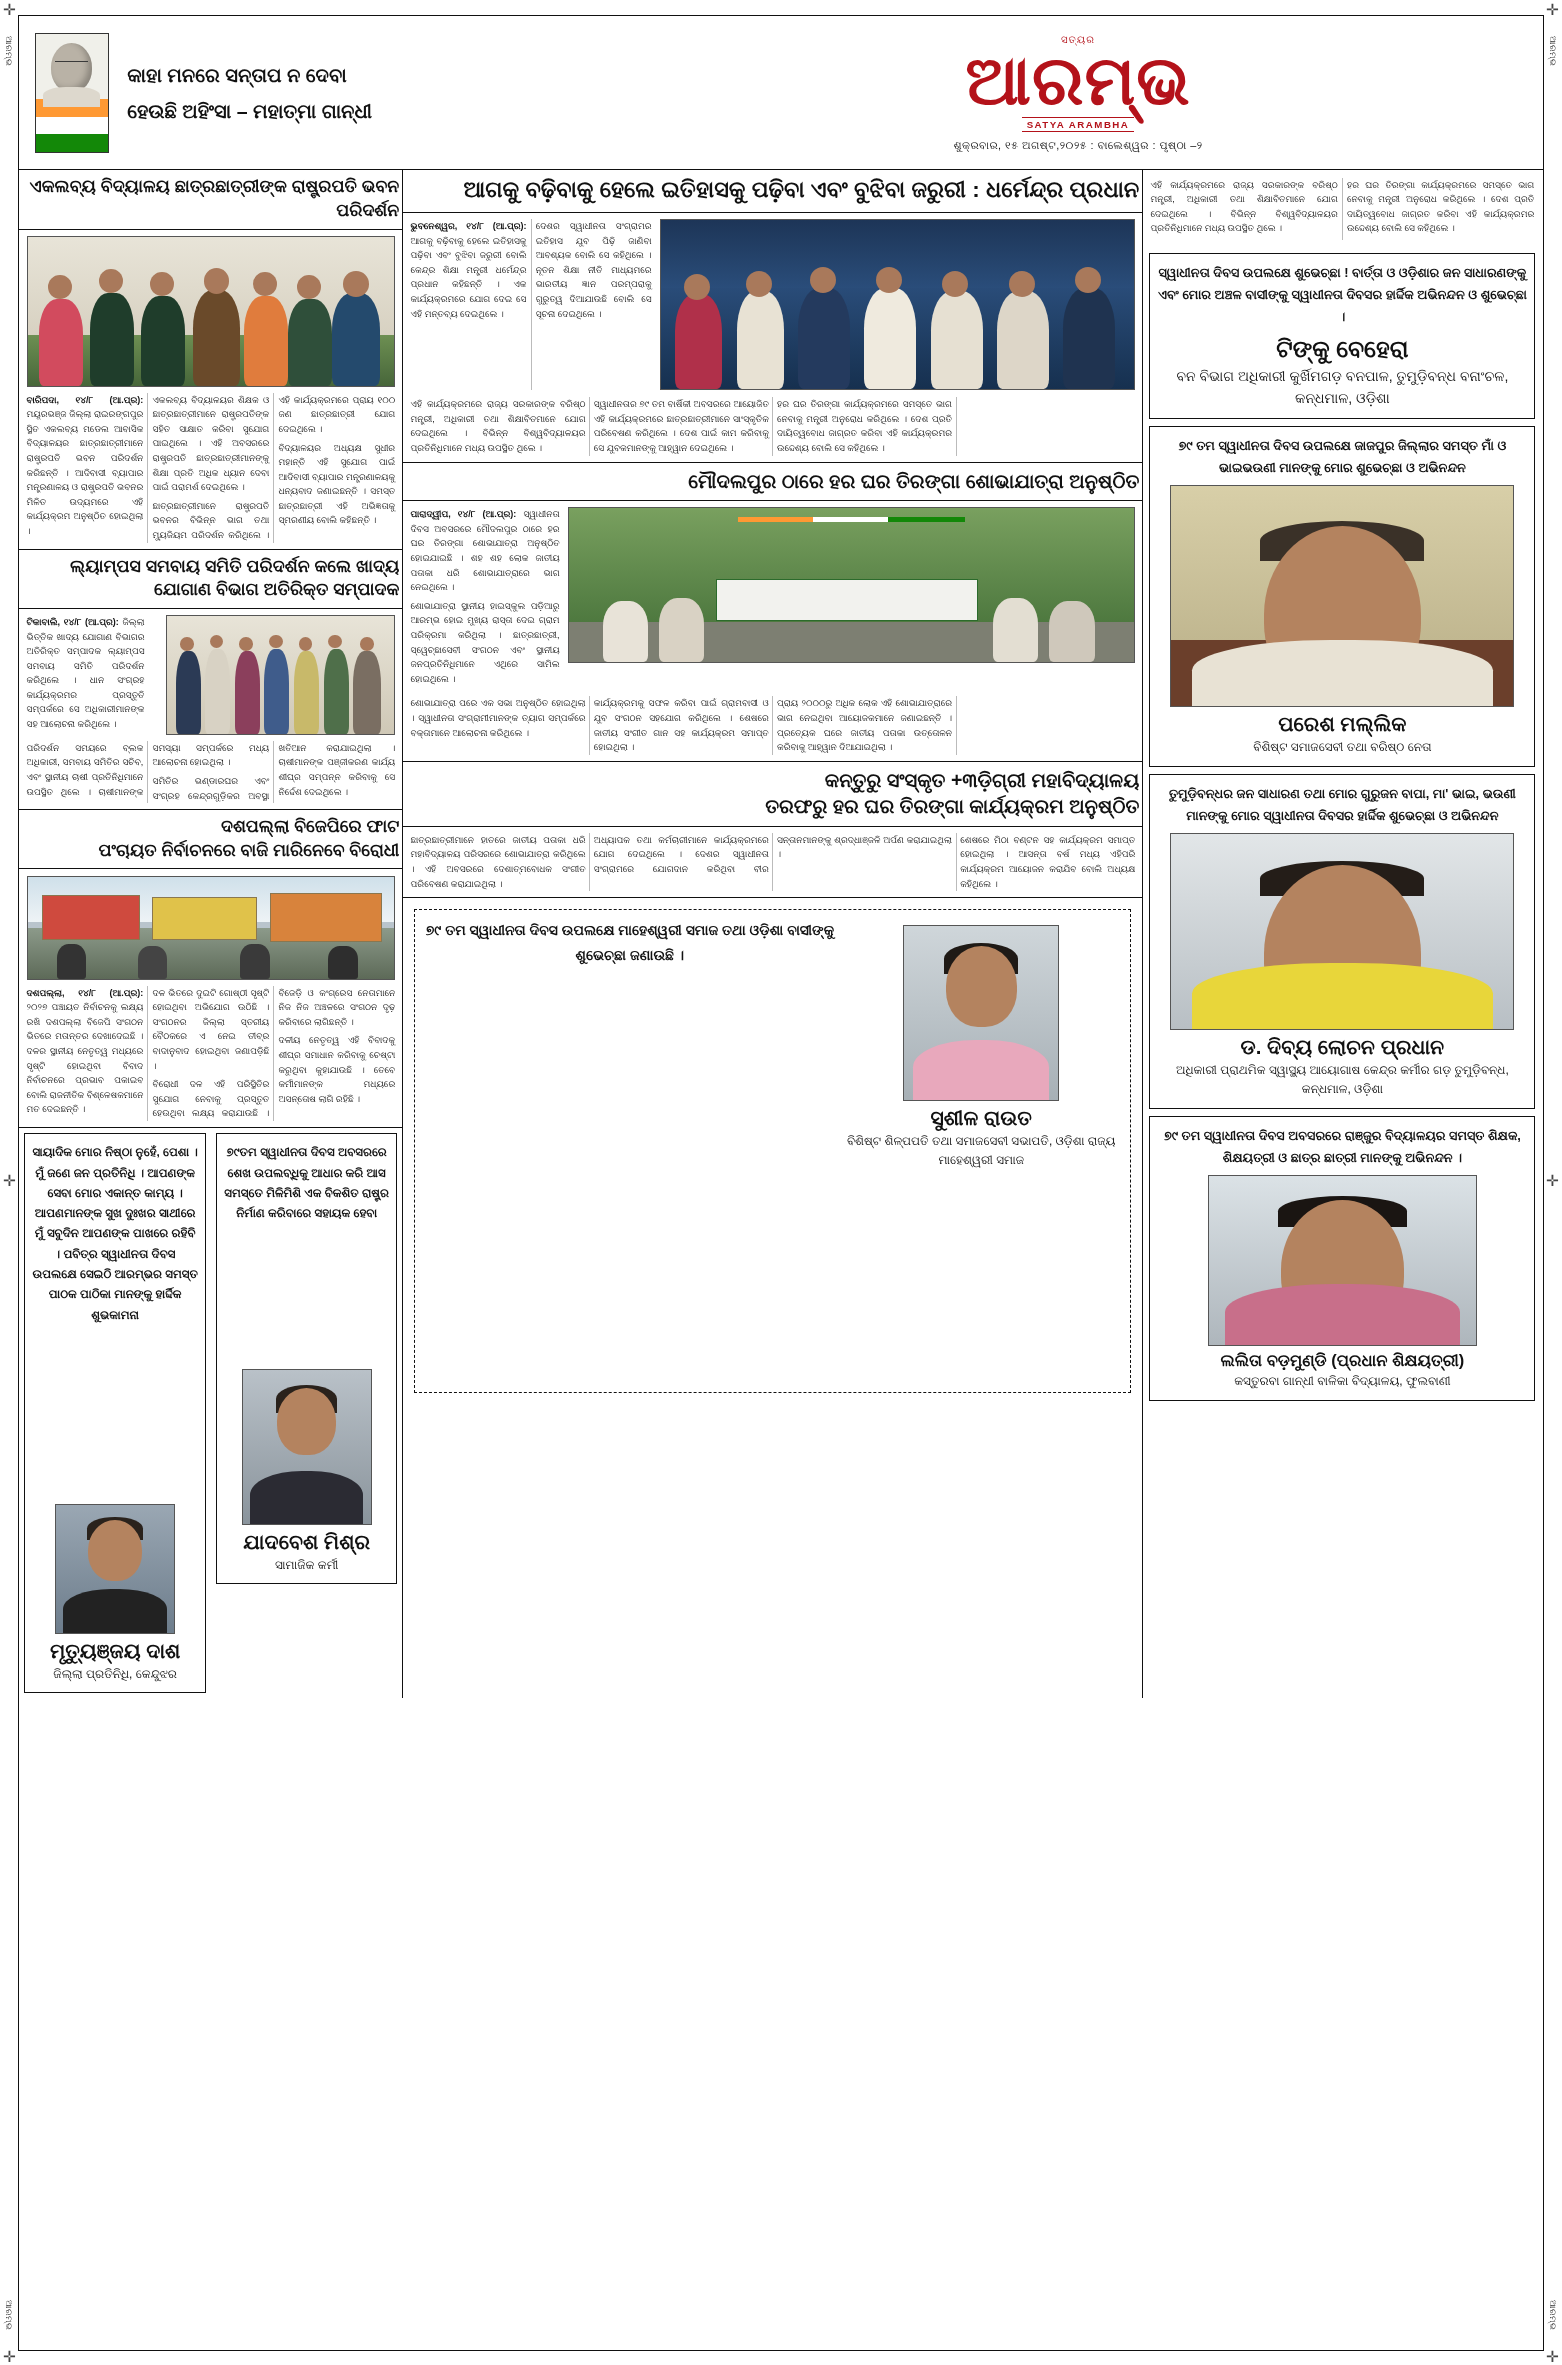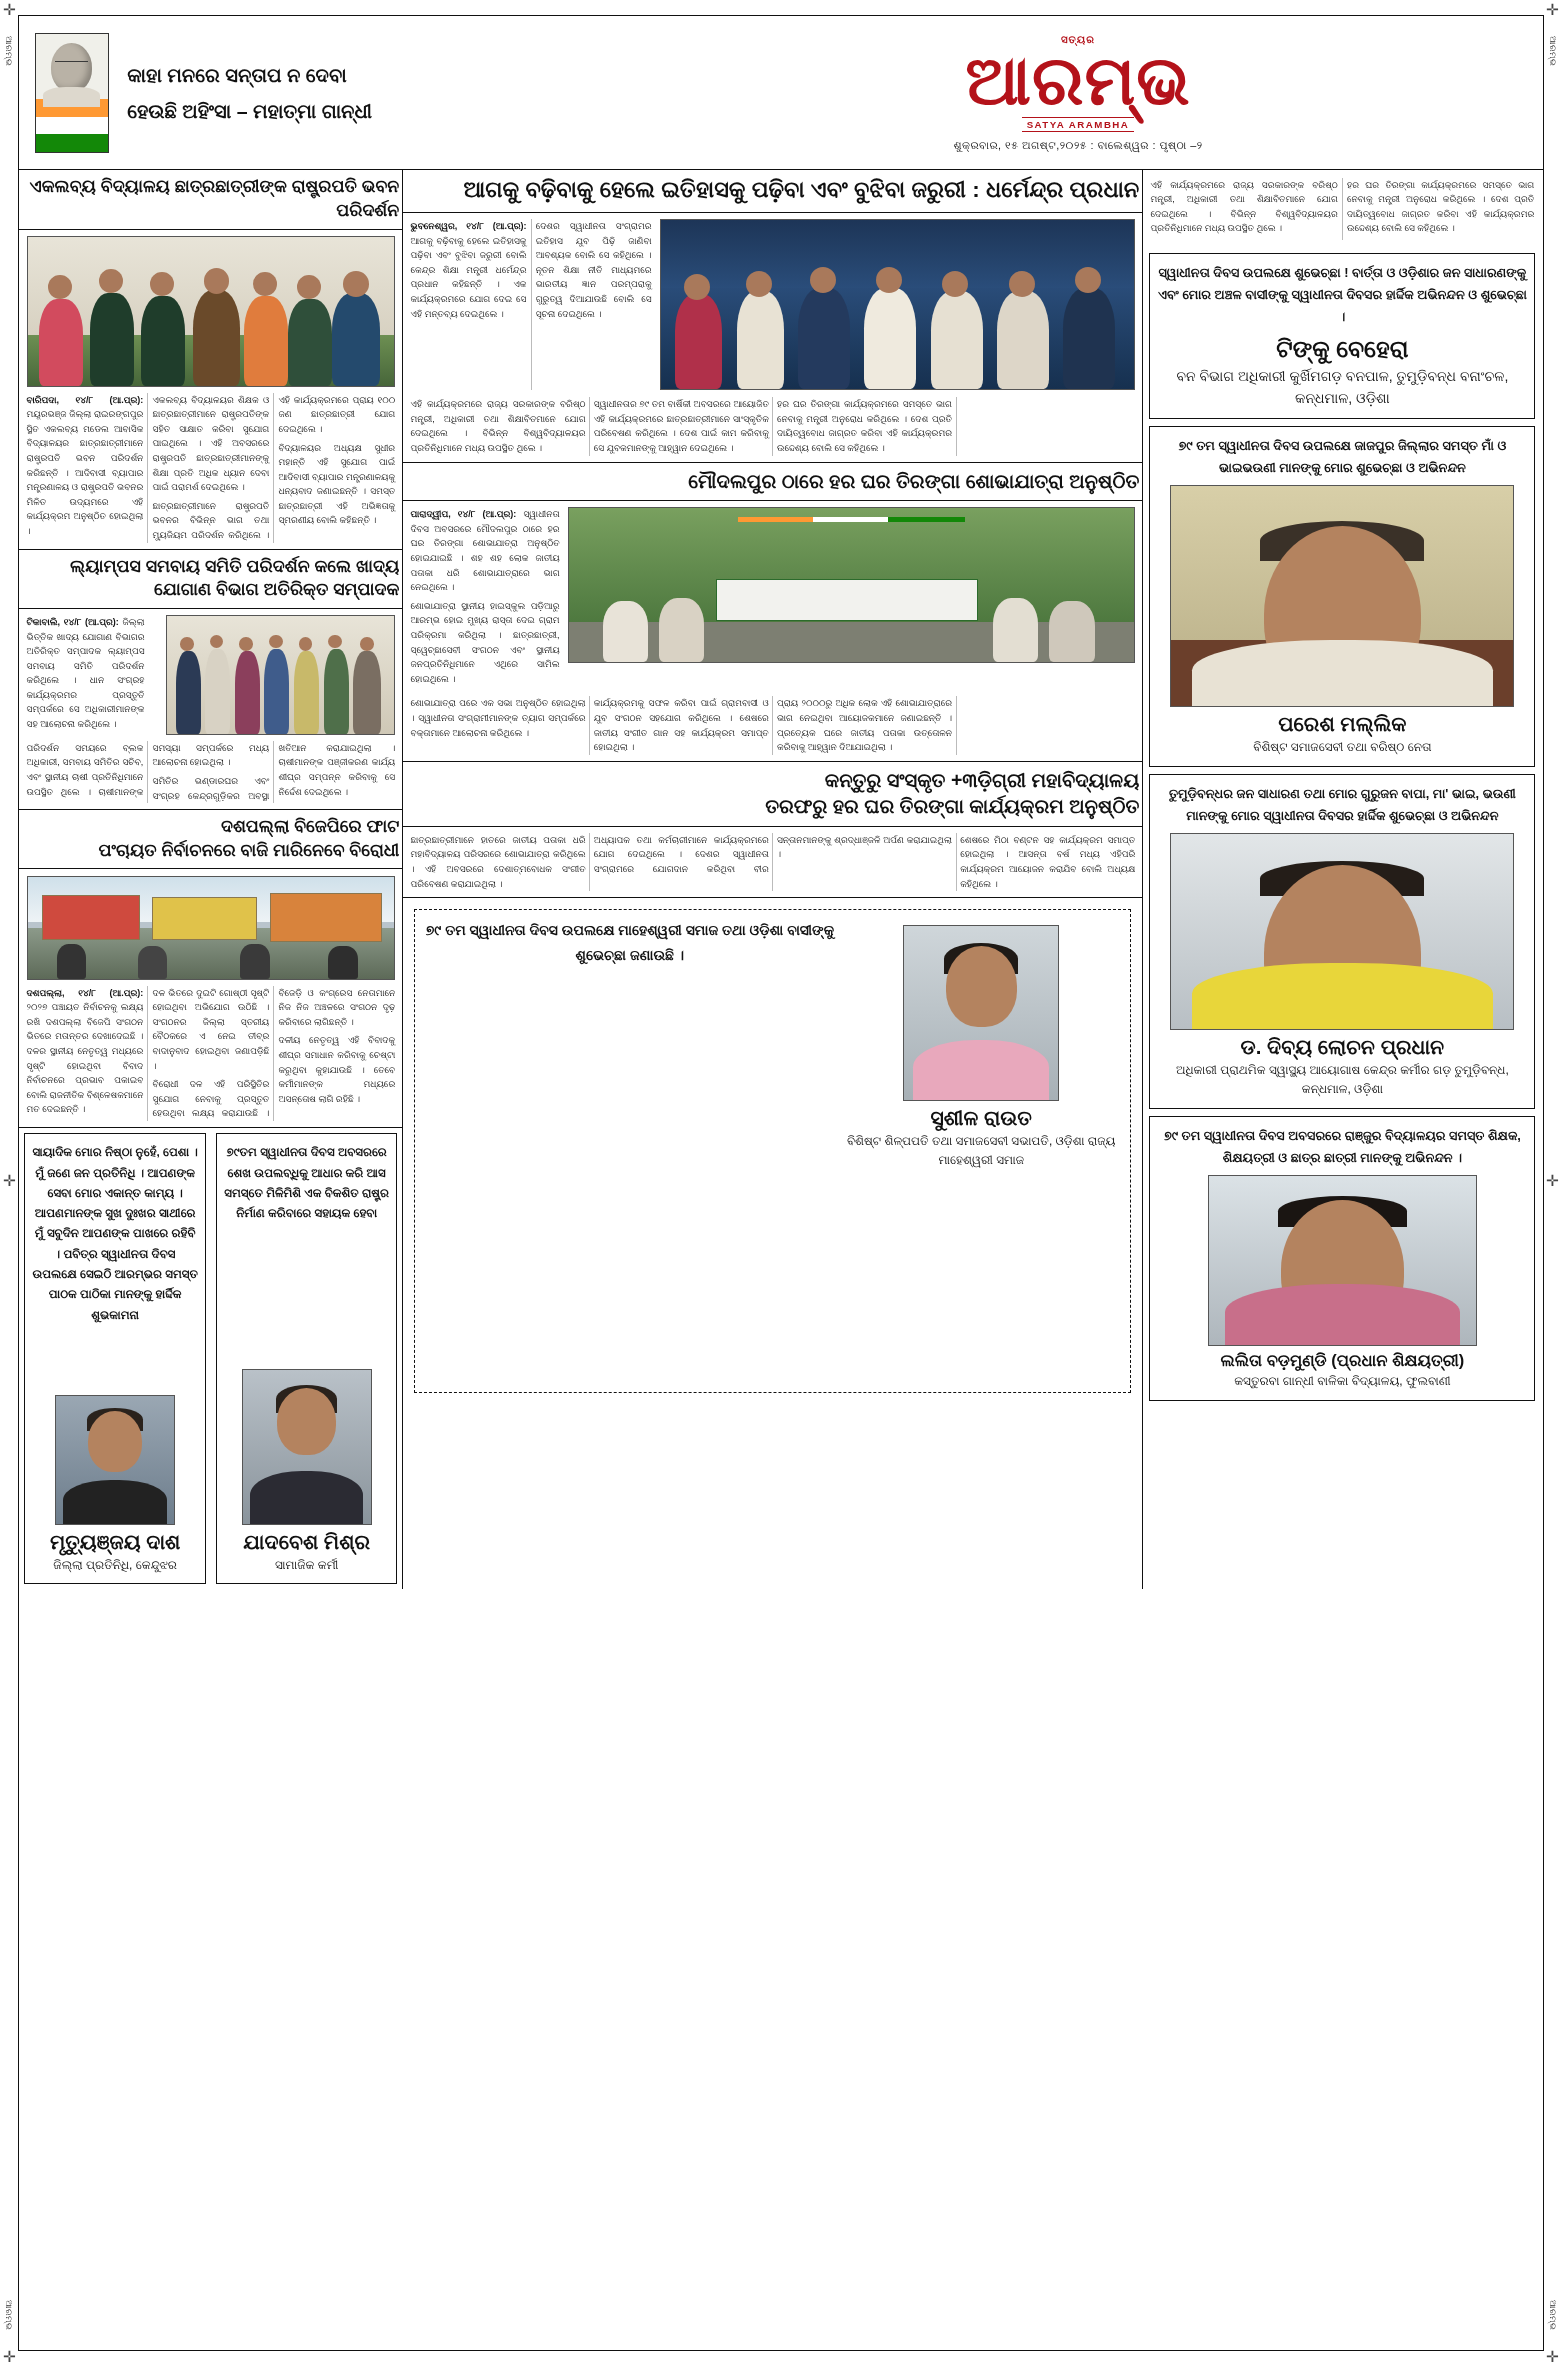--- a/index.html
+++ b/index.html
@@ -98,21 +98,21 @@
     flex: 1;
     display: flex;
     flex-direction: column;
     align-items: center;
     justify-content: center;
   }
   .brand-small {
     font-size: 10.2px;
     letter-spacing: 1px;
     color: #b4121a;
-    font-weight: bold;
+    font-weight: normal;
     text-align: right;
   }
   .brand-main {
     font-size: 68px;
     line-height: 1.02;
     font-weight: bold;
     color: #b4121a;
     letter-spacing: 1px;
   }
   .brand-sub {
@@ -378,21 +378,21 @@
                  <span>୨୦୨୭ ପଞ୍ଚାୟତ ନିର୍ବାଚନକୁ ଲକ୍ଷ୍ୟ ରଖି ଦଶପଲ୍ଲା ବିଜେପି ସଂଗଠନ ଭିତରେ ମତାନ୍ତର ଦେଖାଦେଇଛି । ଦଳର ସ୍ଥାନୀୟ ନେତୃତ୍ୱ ମଧ୍ୟରେ ସୃଷ୍ଟି ହୋଇଥିବା ବିବାଦ ନିର୍ବାଚନରେ ପ୍ରଭାବ ପକାଇବ ବୋଲି ରାଜନୀତିକ ବିଶ୍ଳେଷକମାନେ ମତ ଦେଇଛନ୍ତି ।</span></p>
               <p>ଦଳ ଭିତରେ ଦୁଇଟି ଗୋଷ୍ଠୀ ସୃଷ୍ଟି ହୋଇଥିବା ଅଭିଯୋଗ ଉଠିଛି । ସଂଗଠନର ଜିଲ୍ଲା ସ୍ତରୀୟ ବୈଠକରେ ଏ ନେଇ ତୀବ୍ର ବାଦାନୁବାଦ ହୋଇଥିବା ଜଣାପଡ଼ିଛି ।</p>
               <p>ବିରୋଧୀ ଦଳ ଏହି ପରିସ୍ଥିତିର ସୁଯୋଗ ନେବାକୁ ପ୍ରସ୍ତୁତ ହେଉଥିବା ଲକ୍ଷ୍ୟ କରାଯାଉଛି । ବିଜେଡ଼ି ଓ କଂଗ୍ରେସ ନେତାମାନେ ନିଜ ନିଜ ଅଞ୍ଚଳରେ ସଂଗଠନ ଦୃଢ଼ କରିବାରେ ଲାଗିଛନ୍ତି ।</p>
               <p>ଦଳୀୟ ନେତୃତ୍ୱ ଏହି ବିବାଦକୁ ଶୀଘ୍ର ସମାଧାନ କରିବାକୁ ଚେଷ୍ଟା କରୁଥିବା କୁହାଯାଉଛି । ତେବେ କର୍ମୀମାନଙ୍କ ମଧ୍ୟରେ ଅସନ୍ତୋଷ ଲାଗି ରହିଛି ।</p>
             </div>
           </div>
         </div>
 
         <div style="display:flex; gap:0; border-top:1px solid #111;">
           <div style="width:50%; padding:5.1px;">
-            <div class="ad-box" style="margin:0; height:451px; display:flex; flex-direction:column; justify-content:space-between;">
+            <div class="ad-box" style="margin:0; height:560px; display:flex; flex-direction:column; justify-content:space-between;">
               <div class="ad-text" style="font-size:11.8px;">ସାୟାଦିକ ମୋର ନିଷ୍ଠା ନୁହେଁ, ପେଶା । ମୁଁ ଜଣେ ଜନ ପ୍ରତିନିଧି । ଆପଣଙ୍କ ସେବା ମୋର ଏକାନ୍ତ କାମ୍ୟ । ଆପଣମାନଙ୍କ ସୁଖ ଦୁଃଖର ସାଥୀରେ ମୁଁ ସବୁଦିନ ଆପଣଙ୍କ ପାଖରେ ରହିବି । ପବିତ୍ର ସ୍ୱାଧୀନତା ଦିବସ ଉପଲକ୍ଷେ ସେଇଠି ଆରମ୍ଭର ସମସ୍ତ ପାଠକ ପାଠିକା ମାନଙ୍କୁ ହାର୍ଦ୍ଦିକ ଶୁଭକାମନା</div>
               <div>
                 <div class="portrait" style="width:118px; height:128px;">
                   <div style="position:absolute; inset:0; background:linear-gradient(#9aa7b3,#6d7d8c);"></div>
                   <div class="pf-hair"></div>
                   <div class="pf-head"></div>
                   <div class="pf-shoulder" style="background:#222;"></div>
                 </div>
                 <div class="ad-name">ମୃତ୍ୟୁଞ୍ଜୟ ଦାଶ</div>
                 <div class="ad-role">ଜିଲ୍ଲା ପ୍ରତିନିଧି, କେନ୍ଦୁଝର</div>

